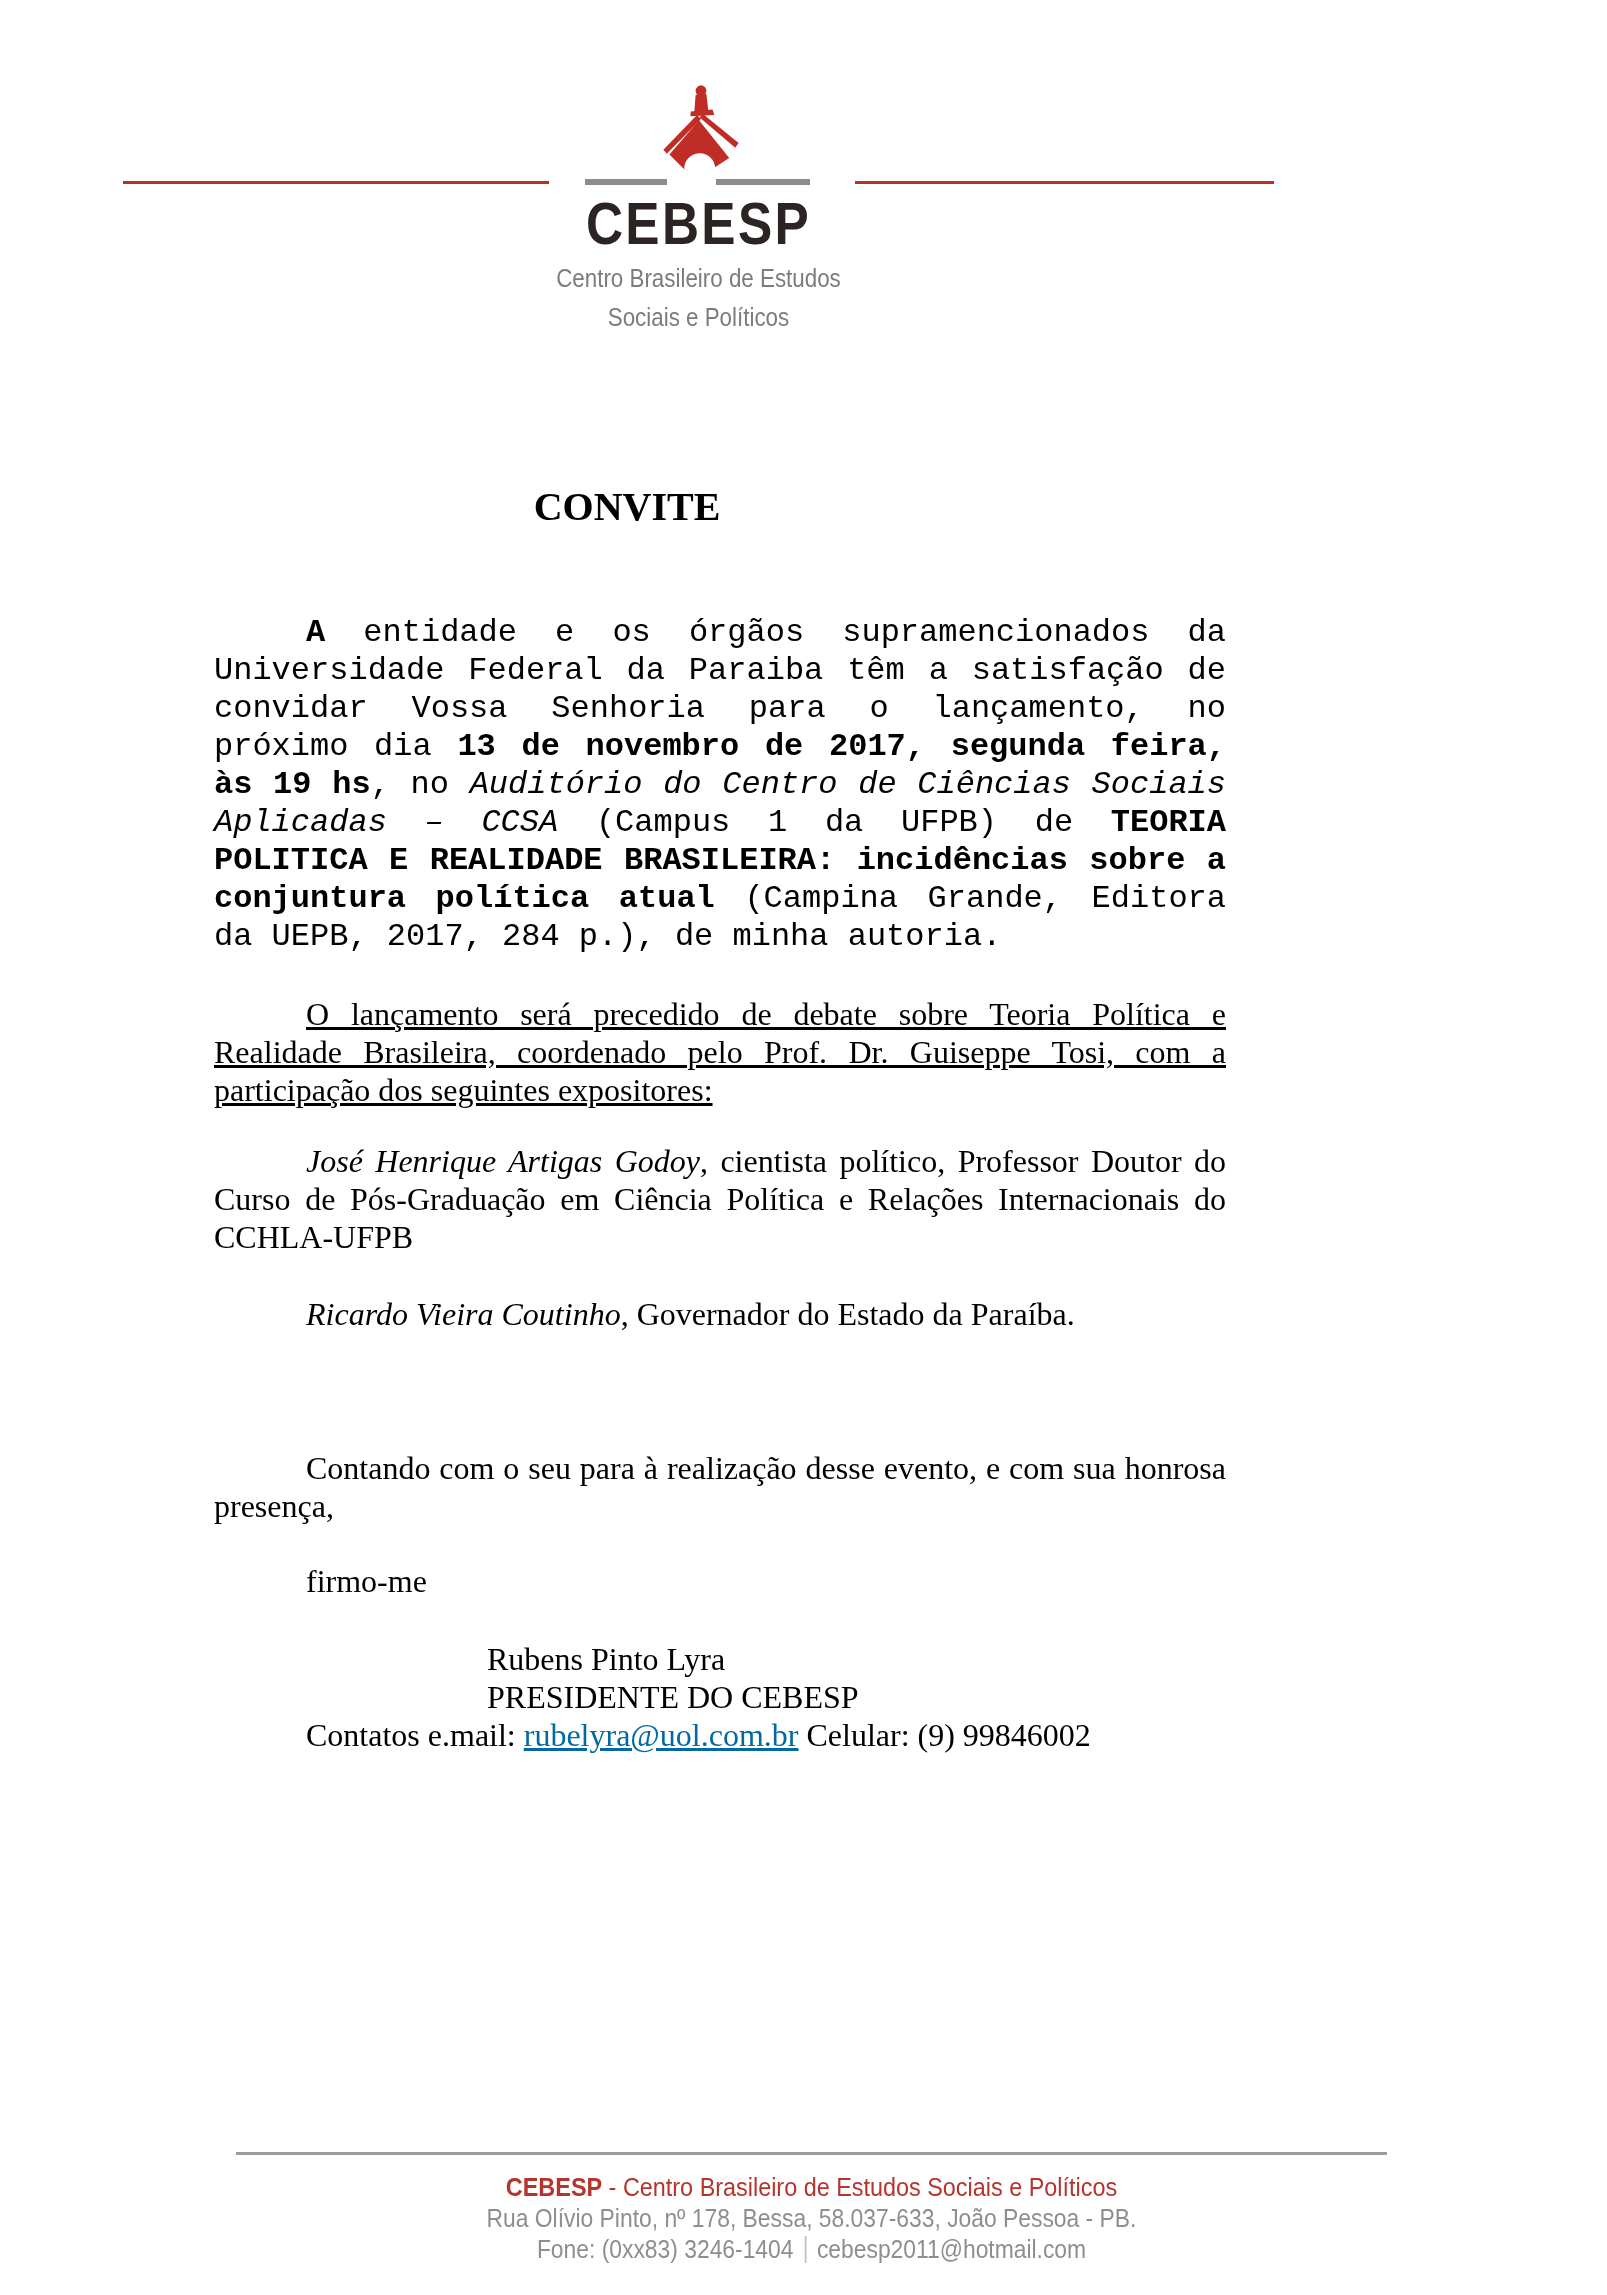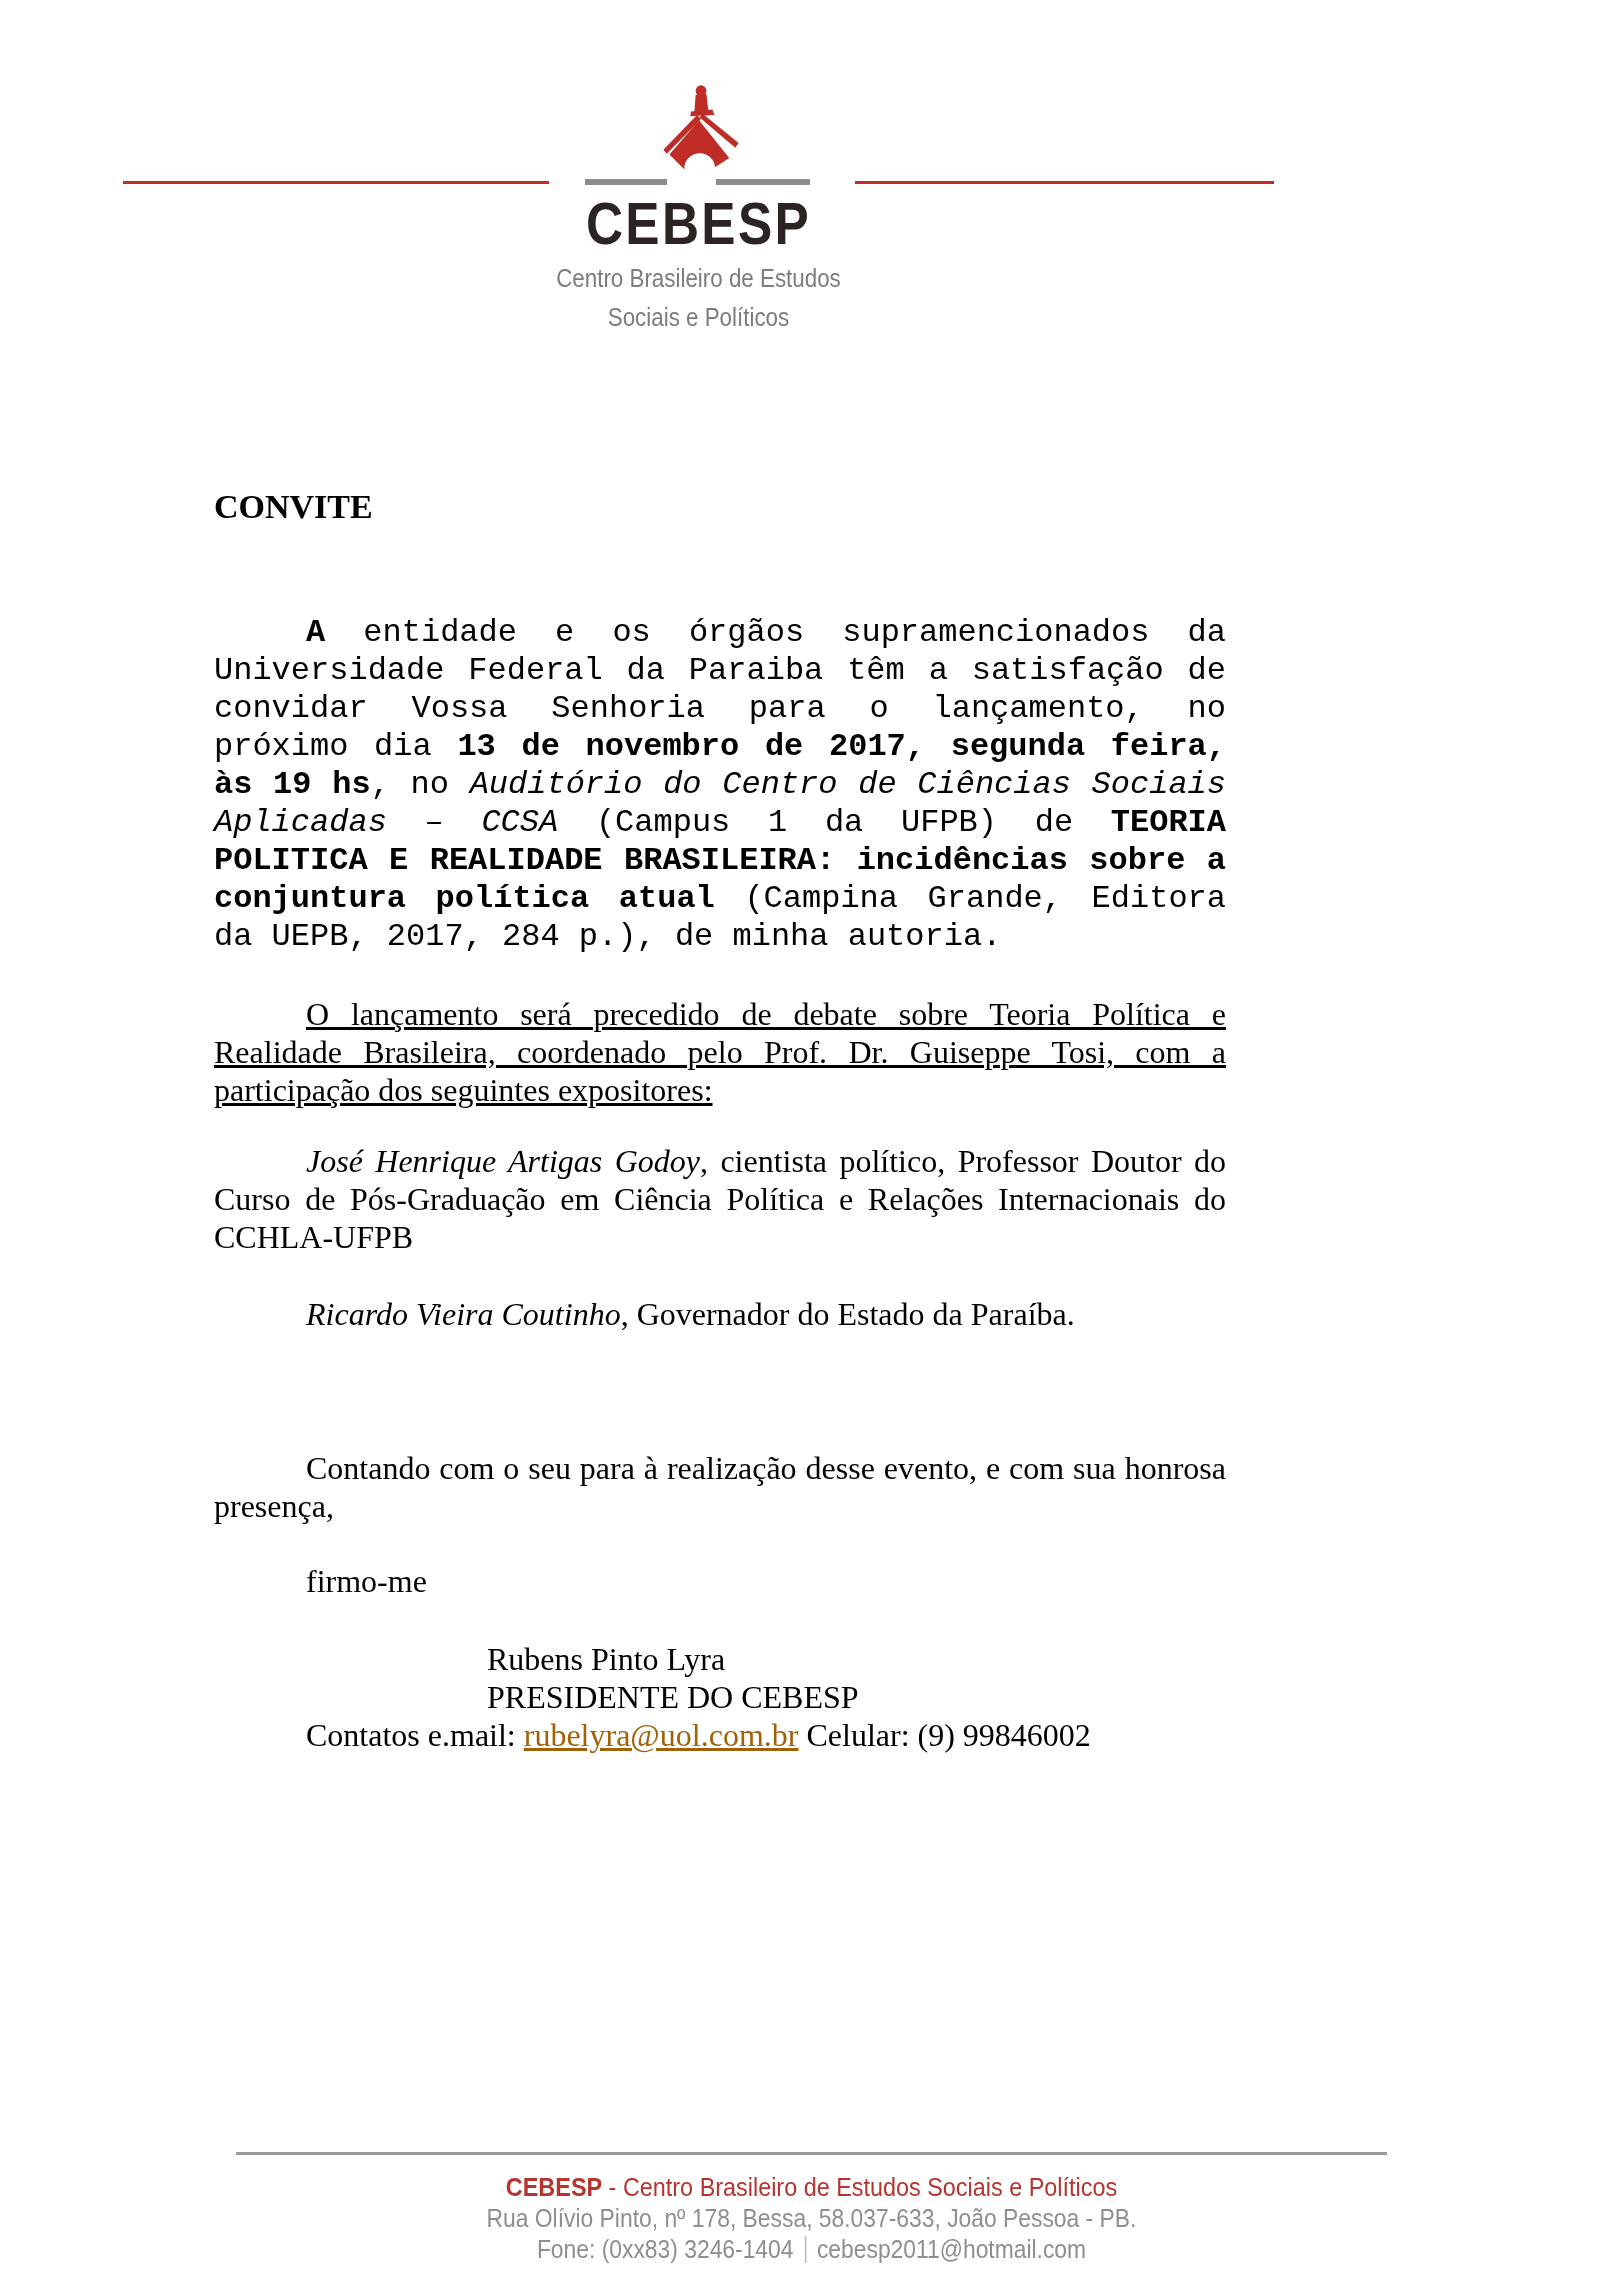--- a/index.html
+++ b/index.html
@@ -48,23 +48,24 @@
   .logo-sub.first{ margin-top:4px; }
   
   .content{ padding:0 171px 0 214px; }
   .org-lines{
     margin-top:43px;
     font-size:32px;
     line-height:38px;
   }
   .doc-title{
     margin:151px 0 0 0;
-    font-size:34px;
+    font-size:40px;
     line-height:38px;
     font-weight:bold;
+    text-align:center;
     padding-right:186px;
   }
   p.body-par{
     margin:0;
     font-size:32px;
     line-height:38px;
     text-align:justify;
     text-indent:92px;
   }
   .mt-p1{ margin-top:88px !important;font-family:Liberation Mono, monospace; }
@@ -79,21 +80,21 @@
   .signature{
     margin-top:40px;
     margin-left:273px;
     font-size:32px;
     line-height:38px;
   }
   .contacts{
     margin-top:78px;
     text-align:left !important;
   }
-  a.email-link{ color:#a16207; text-decoration:underline; cursor:pointer; }
+  a.email-link{ color:#0369a1; text-decoration:underline; cursor:pointer; }
   
   .footer{
     position:absolute;
     top:2152px;
     left:236px;
     width:1151px;
     text-align:center;
     font-family:"Liberation Sans", sans-serif;
   }
   .footer-rule{ height:2.7px; background:#9b9b9b; }

